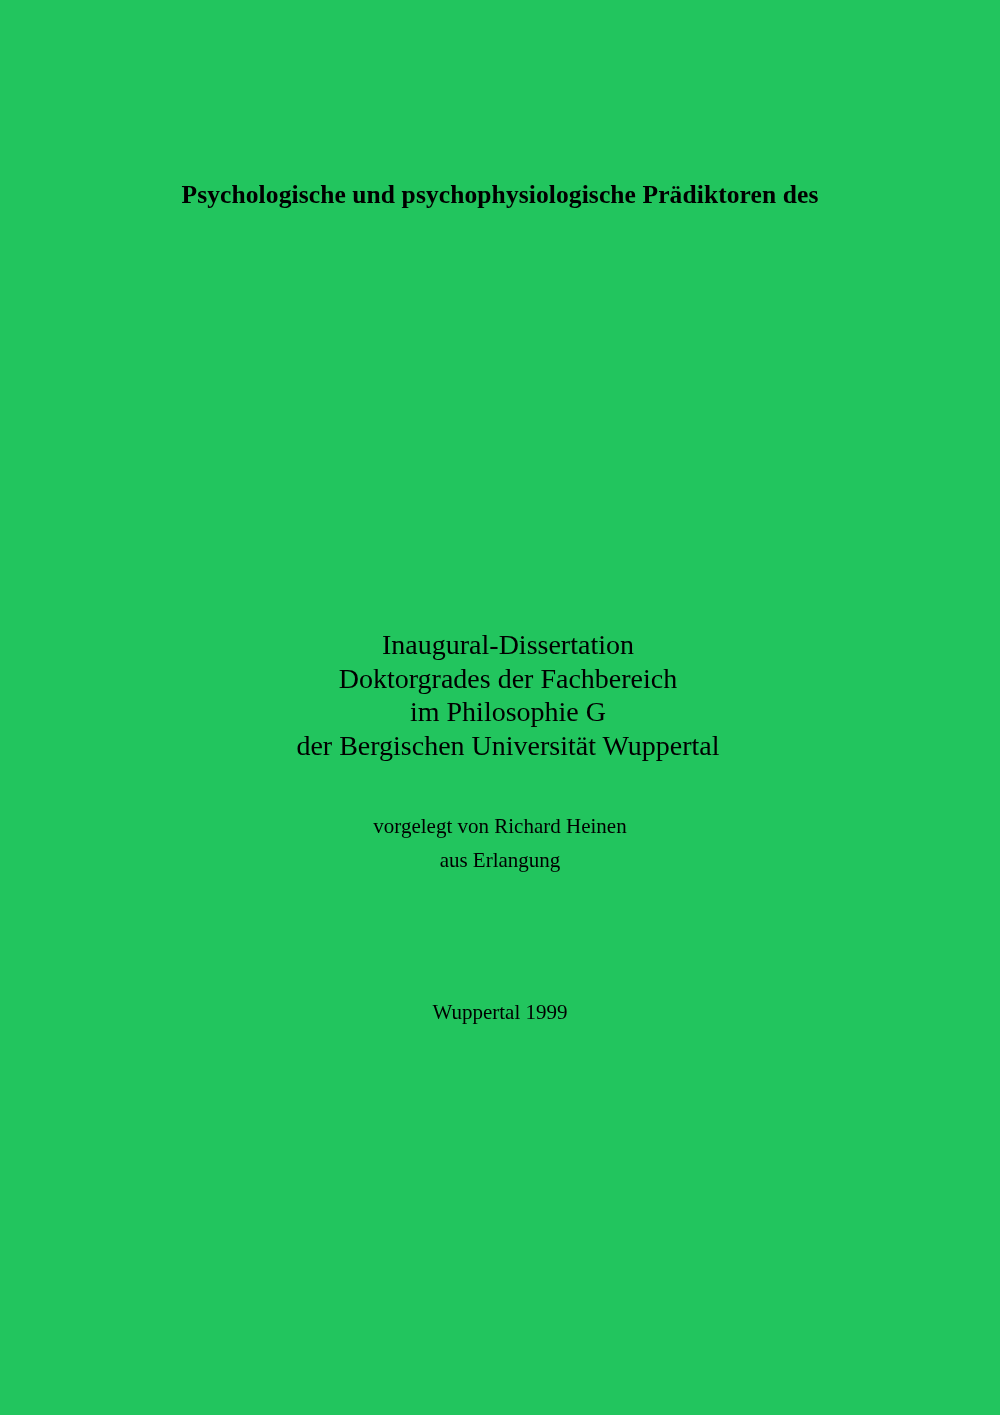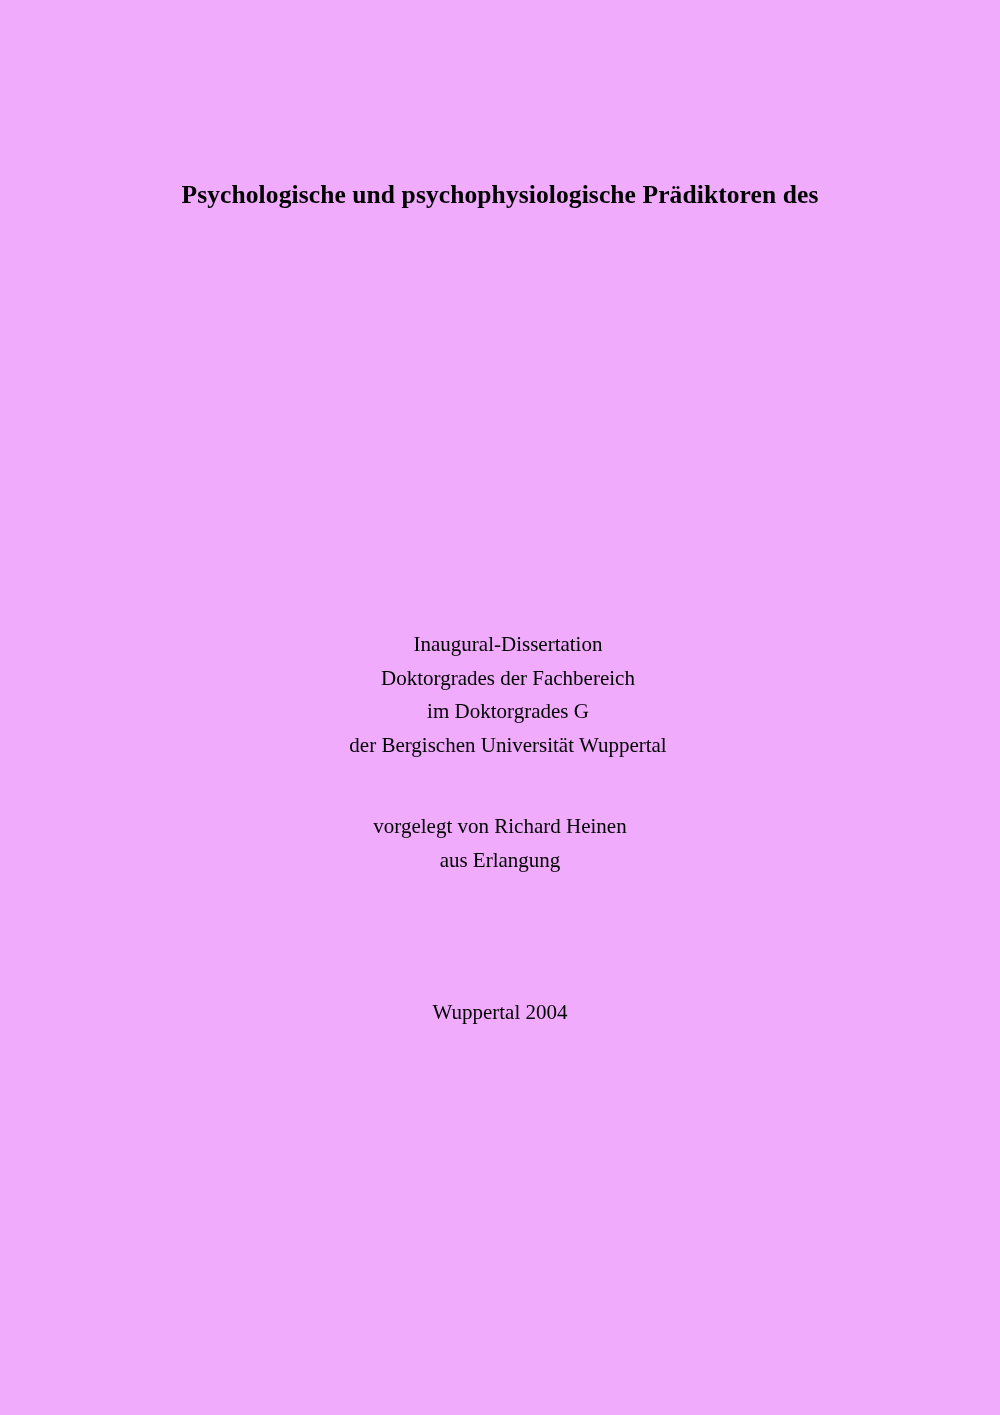--- a/index.html
+++ b/index.html
@@ -9,21 +9,21 @@
   }
   body {
     font-family: "Liberation Serif", serif;
     color: #000000;
   }
   .page {
     position: relative;
     width: 1000px;
     height: 1415px;
     margin: 0 auto;
-    background: #f0abfc;
+    background: #22c55e;
     overflow: hidden;
   }
   .title-block {
     position: absolute;
     left: 0;
     right: 0;
     top: 172px;
     text-align: center;
   }
   .title-line {
@@ -33,21 +33,21 @@
     letter-spacing: 0.1px;
   }
   .mid-block {
     position: absolute;
     left: 0;
     right: 0;
     top: 628px;
     text-align: center;
   }
   .mid-line {
-    font-size: 21px;
+    font-size: 28px;
     line-height: 33.5px;
     padding-left: 16px;
   }
   .author-block {
     position: absolute;
     left: 0;
     right: 0;
     top: 810px;
     text-align: center;
   }
@@ -72,26 +72,26 @@
 
 <div class="page">
 
   <div class="title-block">
     <div class="title-line">Psychologische und psychophysiologische Prädiktoren des</div>
   </div>
 
   <div class="mid-block">
     <div class="mid-line">Inaugural-Dissertation</div>
     <div class="mid-line">Doktorgrades der Fachbereich</div>
-    <div class="mid-line">im Doktorgrades G</div>
+    <div class="mid-line">im Philosophie G</div>
     <div class="mid-line">der Bergischen Universität Wuppertal</div>
   </div>
 
   <div class="author-block">
     <div class="author-line">vorgelegt von Richard Heinen</div>
     <div class="author-line">aus Erlangung</div>
   </div>
 
   <div class="place-block">
-    <div class="place-line">Wuppertal 2004</div>
+    <div class="place-line">Wuppertal 1999</div>
   </div>
 
 </div>
 
 </body></html>

